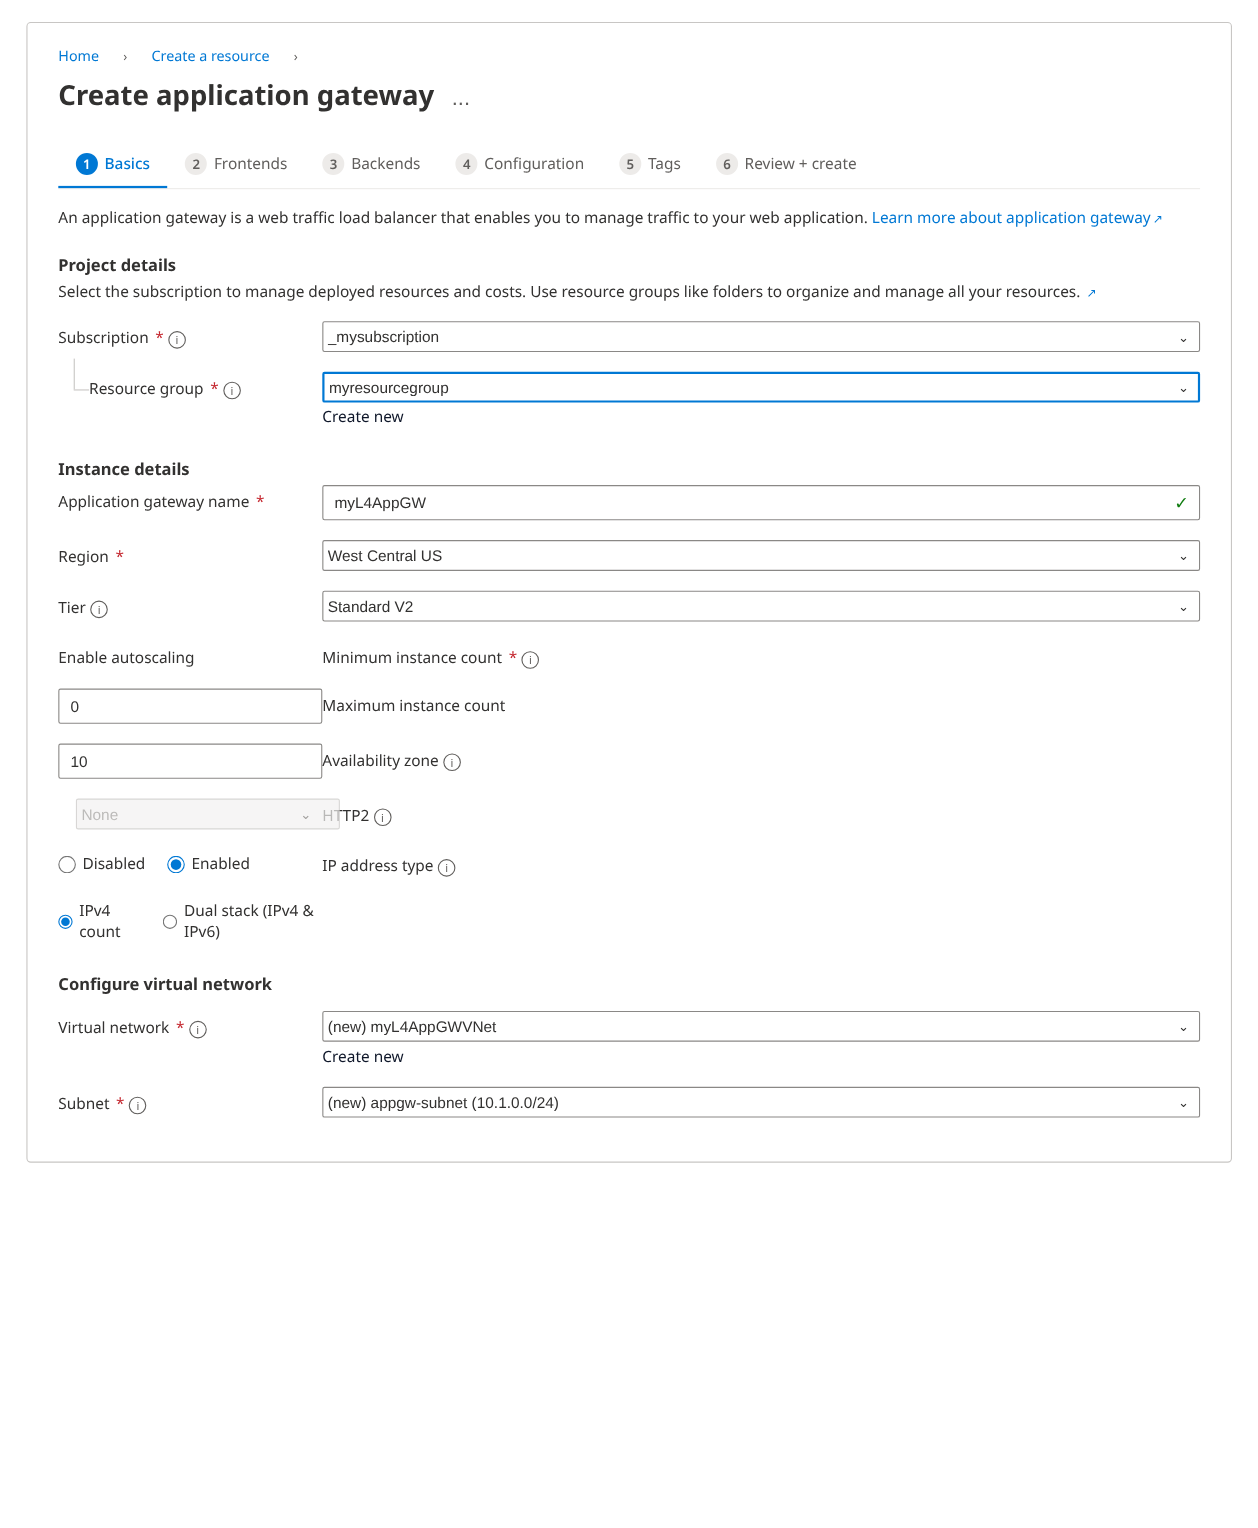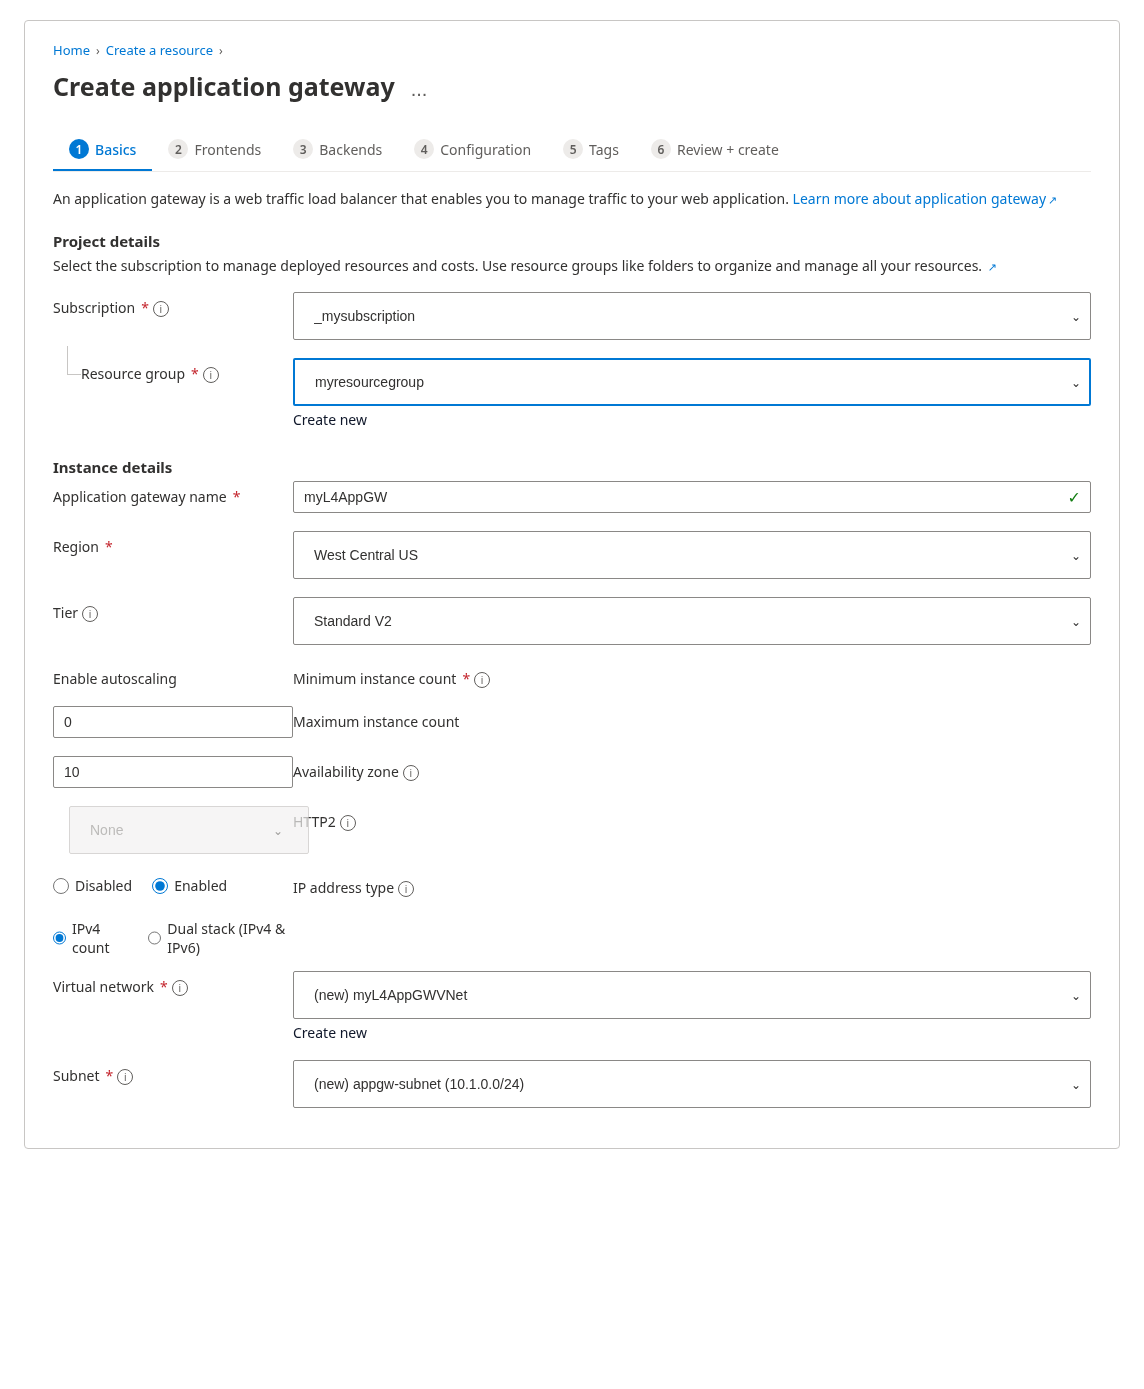--- a/index.html
+++ b/index.html
@@ -7,21 +7,21 @@
       font-family: 'Segoe UI', system-ui, -apple-system, sans-serif;
       font-size: 14px;
       color: #323130;
       background: #fff;
       padding: 20px 24px;
       max-width: 1144px;
     }
     .breadcrumb {
       display: flex;
       align-items: center;
-      gap: 6px;
+      gap: 22px;
       font-size: 13px;
       color: #0078d4;
       margin-bottom: 10px;
     }
     .breadcrumb span { color: #605e5c; font-size: 12px; }
     .breadcrumb a { color: #0078d4; text-decoration: none; }
     .page-title {
       font-size: 25px;
       font-weight: 700;
       color: #323130;
@@ -145,25 +145,25 @@
       cursor: help;
       flex-shrink: 0;
     }
     .form-control-wrap {
       display: flex;
       flex-direction: column;
       gap: 4px;
     }
     .dropdown {
       width: 100%;
-      height: 48px;
+      height: 28px;
       border: 1px solid #8a8886;
       border-radius: 2px;
       background: #fff;
-      padding: 0 30px 0 20px;
+      padding: 0 30px 0 4px;
       font-size: 14px;
       color: #323130;
       appearance: none;
       -webkit-appearance: none;
       cursor: pointer;
       position: relative;
     }
     .dropdown-wrapper {
       position: relative;
       width: 100%;
@@ -453,20 +453,21 @@
         <input type="radio" class="radio-input" name="iptype" checked="" style="">
         <span>IPv4 count</span>
       </label>
       <label class="radio-option">
         <input type="radio" class="radio-input" name="iptype" style="">
         <span>Dual stack (IPv4 &amp; IPv6)</span>
       </label>
     </div>
   </div>
 
+  <div class="section-title" style="margin-top:28px;">Configure virtual network</div>
 
   <div class="form-grid" style="margin-top:14px;">
 
     <div class="form-label">
       <span>Virtual network</span>
       <span class="required-star">*</span>
       <span class="info-icon" title="Virtual network info">i</span>
     </div>
     <div class="form-control-wrap">
       <div class="dropdown-wrapper">

